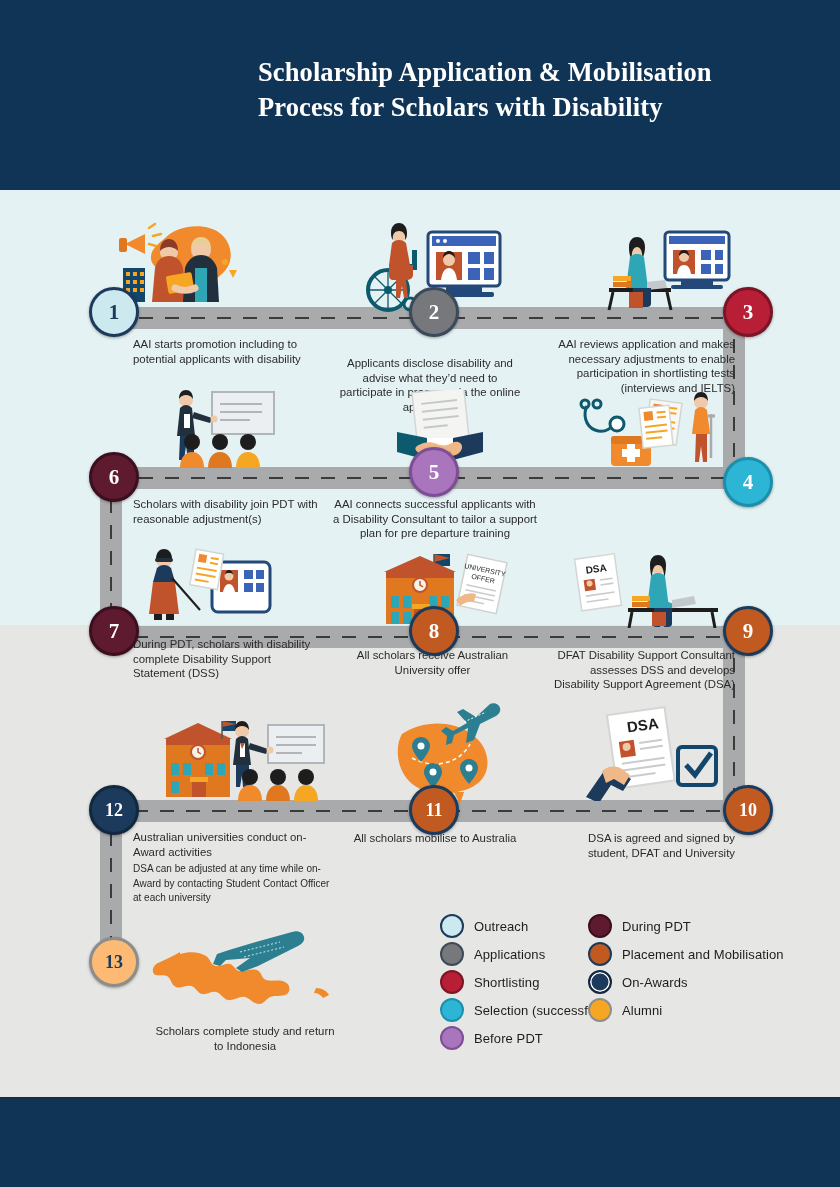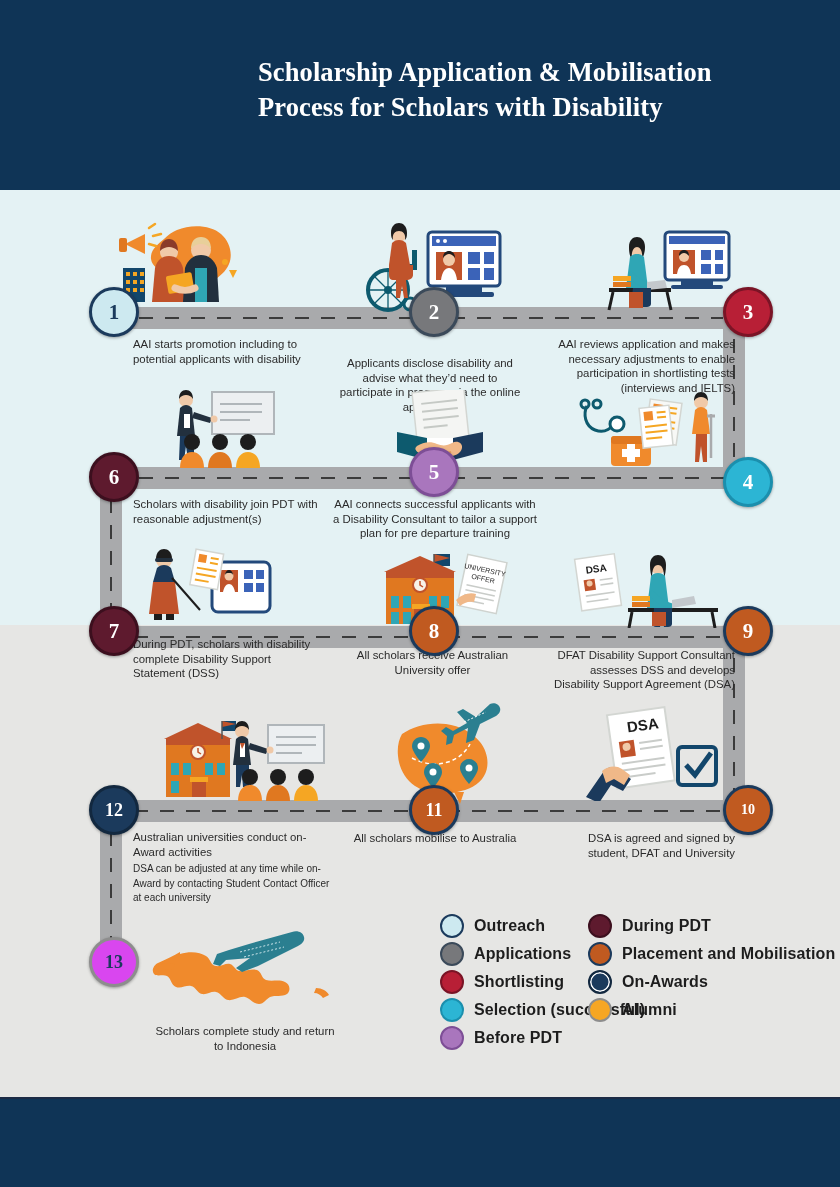--- a/index.html
+++ b/index.html
@@ -52,21 +52,21 @@
   
   .ill{position:absolute;z-index:3;}
 
   
   .legend{position:absolute;left:440px;top:912px;width:340px;z-index:7;}
   .legend-col{position:absolute;top:0;}
   .legend-col.c1{left:0;}
   .legend-col.c2{left:148px;}
   .legend-row{display:flex;align-items:center;height:28px;margin-bottom:0px;}
   .legend-dot{width:20px;height:20px;border-radius:50%;flex:0 0 20px;}
-  .legend-label{font-size:16px;font-weight:bold;color:#1d1d1d;margin-left:10px;white-space:nowrap;letter-spacing:.1px;}
+  .legend-label{font-size:13px;font-weight:normal;color:#1d1d1d;margin-left:10px;white-space:nowrap;letter-spacing:.1px;}
 </style>
 </head>
 <body>
 
 <div class="page">
 
   <div class="bg-top"></div>
   <div class="bg-bottom"></div>
 
   <div class="header">
@@ -489,30 +489,30 @@
     </div>
   <div class="marker" style="left:89px;top:606px;background:#5e1a2e;border:3px solid #3c0f1e;">
       <span>7</span>
     </div>
   <div class="marker" style="left:409px;top:606px;background:#c05a20;border:3px solid #1b3a5c;">
       <span>8</span>
     </div>
   <div class="marker" style="left:723px;top:606px;background:#c05a20;border:3px solid #1b3a5c;">
       <span>9</span>
     </div>
-  <div class="marker" style="left:723px;top:785px;background:#c05a20;border:3px solid #1b3a5c;font-size:14px;">
+  <div class="marker" style="left:723px;top:785px;background:#c05a20;border:3px solid #1b3a5c;font-size:18px;">
       <span>10</span>
     </div>
   <div class="marker" style="left:409px;top:785px;background:#c05a20;border:3px solid #1b3a5c;font-size:18px;">
       <span>11</span>
     </div>
   <div class="marker" style="left:89px;top:785px;background:#1b3a5c;border:3px solid #12283f;font-size:18px;">
       <span>12</span>
     </div>
-  <div class="marker" style="left:89px;top:937px;background:#d946ef;border:3px solid #8d8d8d;color:#1b3a5c;font-size:18px;">
+  <div class="marker" style="left:89px;top:937px;background:#fdba74;border:3px solid #8d8d8d;color:#1b3a5c;font-size:18px;">
       <span>13</span>
     </div>
 
   <div class="cap left" style="left:133px;top:337px;width:200px;">AAI starts promotion including to potential applicants with disability</div>
   <div class="cap center" style="left:335px;top:337px;width:190px;margin-top:19px;">Applicants disclose disability and advise what they’d need to participate in program via the online application</div>
   <div class="cap right" style="left:535px;top:337px;width:200px;">AAI reviews application and makes necessary adjustments to enable participation in shortlisting tests (interviews and IELTS)</div>
 
   <div class="cap left" style="left:133px;top:497px;width:200px;">Scholars with disability join PDT with reasonable adjustment(s)</div>
   <div class="cap center" style="left:330px;top:497px;width:210px;">AAI connects successful applicants with a Disability Consultant to tailor a support plan for pre departure training</div>
 

